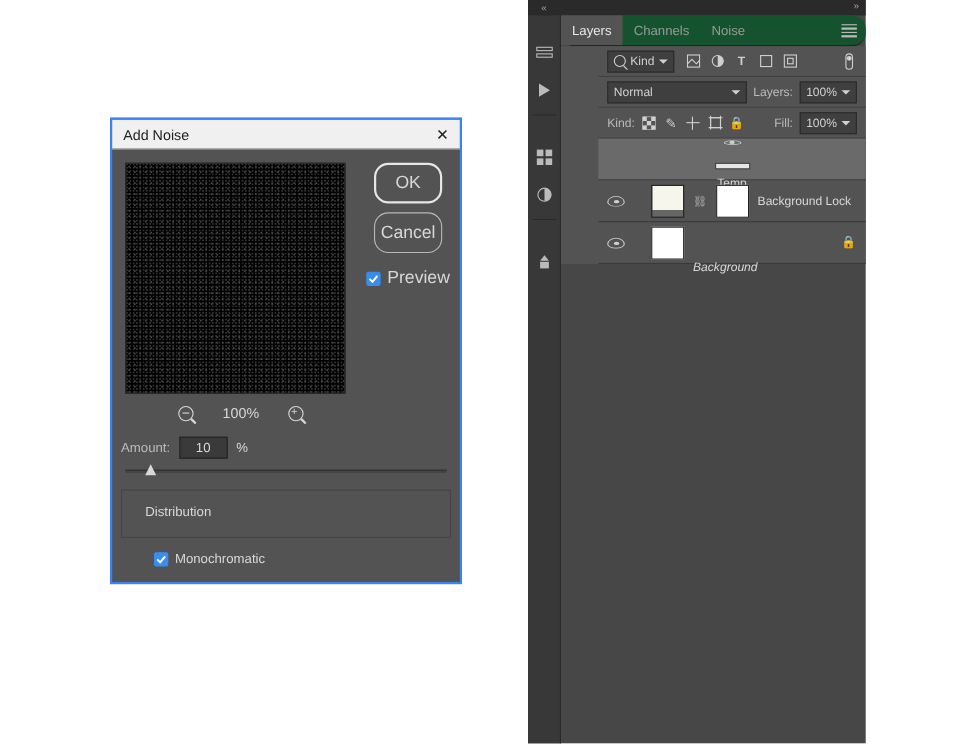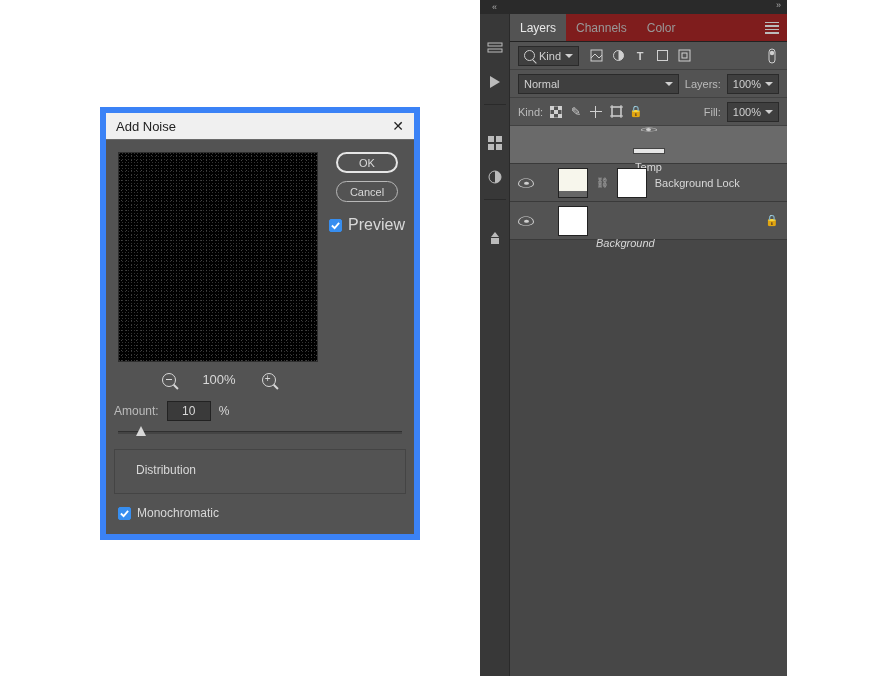--- a/index.html
+++ b/index.html
@@ -1,80 +1,80 @@
 <!DOCTYPE html>
 <html><head>
 <meta charset="utf-8">
 <style>
   * { box-sizing: border-box; margin: 0; padding: 0; font-family: Tahoma, Arial, sans-serif; }
   body { background: #ffffff; width: 875px; height: 676px; position: relative; color: #d8d8d8; }
 
   
-  .dialog { position: absolute; left: 100px; top: 107px; width: 320px; background: #535353; border: 6px solid #3b82f6; }
+  .dialog { position: absolute; left: 100px; top: 107px; width: 320px; background: #535353; border: 2px solid #3b82f6; }
   .dlg-title { background: #f0f0f0; color: #222; display: flex; justify-content: space-between; align-items: center; padding: 5px 10px; font-size: 13px; border-bottom: 1px solid #6a6a6a; }
   .dlg-title .close { font-size: 14px; cursor: pointer; }
 
   .dlg-body { display: flex; padding: 12px 12px 0 12px; gap: 12px; }
   .preview-col { flex: 1; }
   .noise-preview { width: 200px; height: 210px; background: #000;
     background-image:
       radial-gradient(circle, #444 0.6px, transparent 0.6px),
       radial-gradient(circle, #333 0.6px, transparent 0.6px);
     background-size: 5px 5px, 3px 3px;
     background-position: 0 0, 2px 2px;
     border: 1px solid #2f2f2f;
   }
   .zoom-row { display: flex; justify-content: center; align-items: center; gap: 26px; margin-top: 10px; font-size: 13px; }
   .mag { width: 14px; height: 14px; border: 1.5px solid #d8d8d8; border-radius: 50%; position: relative; }
   .mag::after { content: ""; position: absolute; width: 6px; height: 1.5px; background: #d8d8d8; bottom: -2px; right: -4px; transform: rotate(45deg); }
   .mag-minus::before { content: ""; position: absolute; width: 6px; height: 1.5px; background: #d8d8d8; top: 5px; left: 3px; }
   .mag-plus::before { content: "+"; position: absolute; font-size: 10px; top: -1px; left: 2px; color: #d8d8d8; }
 
   .btn-col { display: flex; flex-direction: column; gap: 8px; width: 70px; align-items: center; }
-  .pill { width: 62px; height: 21px; border-radius: 13px; background: transparent; border: 1.5px solid #b8b8b8; color: #d8d8d8; font-size: 11px; display: flex; align-items: center; justify-content: center; }
+  .pill { width: 62px; height: 37px; border-radius: 13px; background: transparent; border: 1.5px solid #b8b8b8; color: #d8d8d8; font-size: 16px; display: flex; align-items: center; justify-content: center; }
   .pill-primary { border-color: #e6e6e6; border-width: 2px; }
   .check-row { display: flex; align-items: center; gap: 6px; margin-top: 6px; font-size: 16px; }
   .chk { width: 13px; height: 13px; background: #378ef0; border: 1px solid #378ef0; border-radius: 2px; display: flex; align-items: center; justify-content: center; }
   .chk svg { width: 9px; height: 9px; }
 
   .amount-row { padding: 14px 12px 0 8px; display: flex; align-items: center; gap: 8px; font-size: 12px; }
   .num-input { width: 44px; height: 20px; background: #3a3a3a; border: 1px solid #222; color: #d8d8d8; font-size: 12px; padding: 0 4px; text-align: center; }
 
   .slider { margin: 4px 12px 0 12px; height: 18px; position: relative; }
   .slider-track { position: absolute; top: 6px; left: 0; right: 0; height: 3px; background: #444; border-top: 1px solid #303030; }
   .slider-thumb { position: absolute; top: 1px; left: 18px; width: 0; height: 0; border-left: 5px solid transparent; border-right: 5px solid transparent; border-bottom: 10px solid #d8d8d8; }
 
   .fieldset { margin: 6px 8px 12px 8px; border: 1px solid #444; padding: 10px 10px 10px 12px; }
   .fieldset-legend { font-size: 12px; margin: -18px 0 6px 6px; background: #535353; display: inline-block; padding: 0 3px; }
   .radio-row { display: flex; align-items: center; gap: 8px; font-size: 12px; margin: 6px 0; }
   .radio { width: 12px; height: 12px; border: 1.5px solid #bcbcbc; border-radius: 50%; display: flex; align-items: center; justify-content: center; }
   .radio-dot { width: 6px; height: 6px; border-radius: 50%; background: #d8d8d8; }
 
-  .mono-row { padding: 0 12px 14px 12px; display: flex; align-items: center; gap: 6px; font-size: 12px; }
+  .mono-row { padding: 0 12px 14px 12px; display: flex; align-items: center; gap: 6px; font-size: 12px; margin-left: 26px; }
 
   
   .panel-dock { position: absolute; left: 480px; top: 0; width: 307px; height: 676px; background: #474747; display: flex; }
   .dock-strip { width: 30px; background: #383838; display: flex; flex-direction: column; align-items: center; gap: 8px; border-right: 1px solid #2a2a2a; }
   .dock-top { height: 14px; width: 100%; background: #2a2a2a; display:flex; justify-content:center; align-items:center; }
   .dock-top span { font-size: 9px; color: #aaa; }
   .dock-ico { width: 20px; height: 20px; margin-top: 6px; display:flex; align-items:center; justify-content:center; color:#bbb; }
   .dock-sep { width: 22px; height: 1px; background: #2a2a2a; margin: 4px 0; }
   .dock-lbl { font-size: 7px; color: #777; transform: rotate(0); letter-spacing: 0.3px; margin-top:2px;}
 
   .panel { flex: 1; display: flex; flex-direction: column; }
   .panel-topbar { height: 14px; background: #2a2a2a; display:flex; justify-content:flex-end; padding-right:6px;}
   .panel-topbar span{font-size:9px;color:#aaa;}
-  .tabs { display: flex; align-items: center; height: 28px; background: #7f1d1d; border-bottom: 1px solid #222; }
+  .tabs { display: flex; align-items: center; height: 28px; background: #14532d; border-bottom: 1px solid #222; border-radius: 12px; }
   .tab { font-size: 12px; padding: 0 10px; height: 100%; display: flex; align-items: center; color: #999; }
   .tab-active { background: #535353; color: #e8e8e8; }
   .tab-menu { margin-left: auto; padding-right: 8px; color: #bbb; }
   .ham { width: 14px; display: flex; flex-direction: column; gap: 2px; }
   .ham span { height: 1.5px; background: #bbb; }
 
-  .panel-section { background: #535353; }
+  .panel-section { background: #535353; padding-left: 34px; }
   .row { display: flex; align-items: center; height: 28px; font-size: 11px; border-bottom: 1px solid #414141; padding: 0 8px; gap: 6px; }
   .dd { display:flex; align-items:center; background:#3f3f3f; border:1px solid #2a2a2a; height:20px; padding:0 5px; gap:4px; color:#d0d0d0; }
   .dd-caret { width:0;height:0;border-left:4px solid transparent;border-right:4px solid transparent;border-top:4px solid #d0d0d0; }
   .mag-sm{width:11px;height:11px;border:1.3px solid #d0d0d0;border-radius:50%;position:relative;}
   .mag-sm::after{content:"";position:absolute;width:5px;height:1.3px;background:#d0d0d0;bottom:-2px;right:-3px;transform:rotate(45deg);}
   .icon-row { display:flex; gap:8px; margin-left:4px; align-items:center; }
   .ico { width:14px; height:14px; display:flex; align-items:center; justify-content:center; color:#d0d0d0;}
 
   .row-label { color:#bbb; }
   .spacer { flex:1; }
@@ -211,21 +211,21 @@
         <span>»</span>
       </div>
     <div class="tabs">
       <div class="tab tab-active">
           <span>Layers</span>
         </div>
       <div class="tab">
           <span>Channels</span>
         </div>
       <div class="tab">
-          <span>Color</span>
+          <span>Noise</span>
         </div>
       <div class="tab-menu">
           <div class="ham">
             <span></span>
             <span></span>
             <span></span>
             <span></span>
           </div>
         </div>
     </div>

